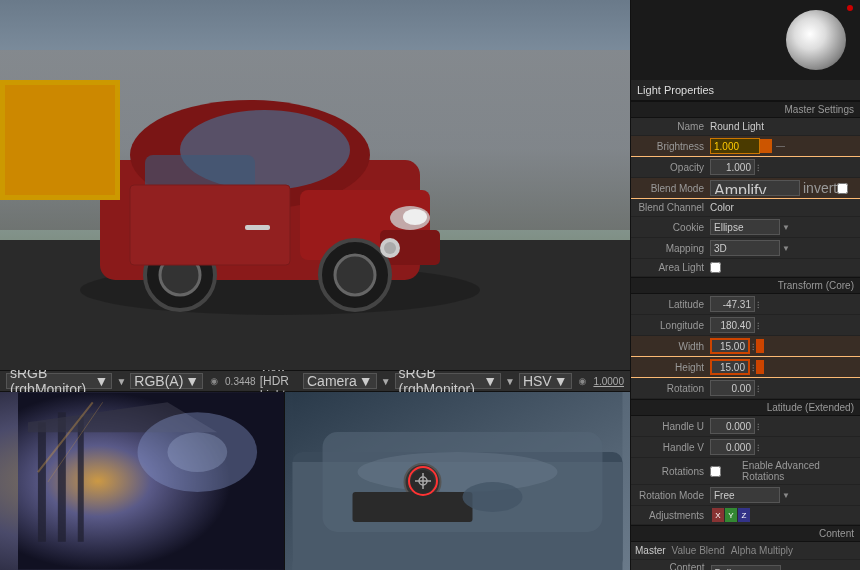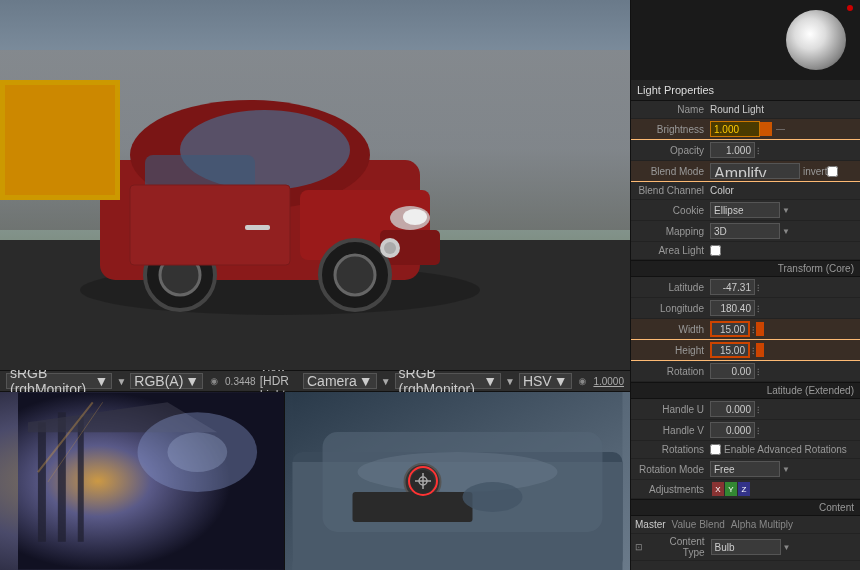--- a/index.html
+++ b/index.html
@@ -289,21 +289,21 @@
 
     .orange-bar {
       width: 12px;
       height: 14px;
       background: #cc5500;
       display: inline-block;
       margin-right: 2px;
     }
 
     .invert-label {
-      font-size: 10px;
+      font-size: 14px;
       color: #999;
     }
 
     .prop-row-highlighted {
       display: flex;
       align-items: center;
       padding: 2px 4px;
       min-height: 18px;
       border-bottom: 1px solid #fdba74;
       background: rgba(200,80,0,0.1);
@@ -516,20 +516,23 @@
 
     <div class="preview-area">
       <div class="red-dot"></div>
       <div class="light-preview-circle"></div>
     </div>
 
     <div class="light-props-title">
       <span>Light Properties</span>
     </div>
 
+    <div class="section-header">
+      <span>Master Settings</span>
+    </div>
 
     <div class="prop-row">
       <span class="prop-label">Name</span>
       <span class="prop-value">Round Light</span>
     </div>
 
     <div class="prop-row-highlighted">
       <span class="prop-label">Brightness</span>
       <input class="text-input-highlight" type="text" value="1.000" style="">
       <div class="orange-bar"></div>
@@ -631,21 +634,21 @@
 
     <div class="prop-row">
       <span class="prop-label">Handle V</span>
       <input class="number-input" type="text" value="0.000" style="">
       <span style="font-size:9px;color:#888;margin-left:2px;">⁝</span>
     </div>
 
     <div class="prop-row">
       <span class="prop-label">Rotations</span>
       <input type="checkbox" class="checkbox-input" style="">
-      <span style="font-size:10px;color:#999;margin-left:3px;">Enable Advanced Rotations</span>
+      <span style="font-size:10px;color:#999;margin-left:21px;">Enable Advanced Rotations</span>
     </div>
 
     <div class="prop-row">
       <span class="prop-label">Rotation Mode</span>
       <div class="select-wrapper">
         <select class="select-input">
           <option>Free</option>
         </select>
         <span class="mini-arrow">▼</span>
       </div>

